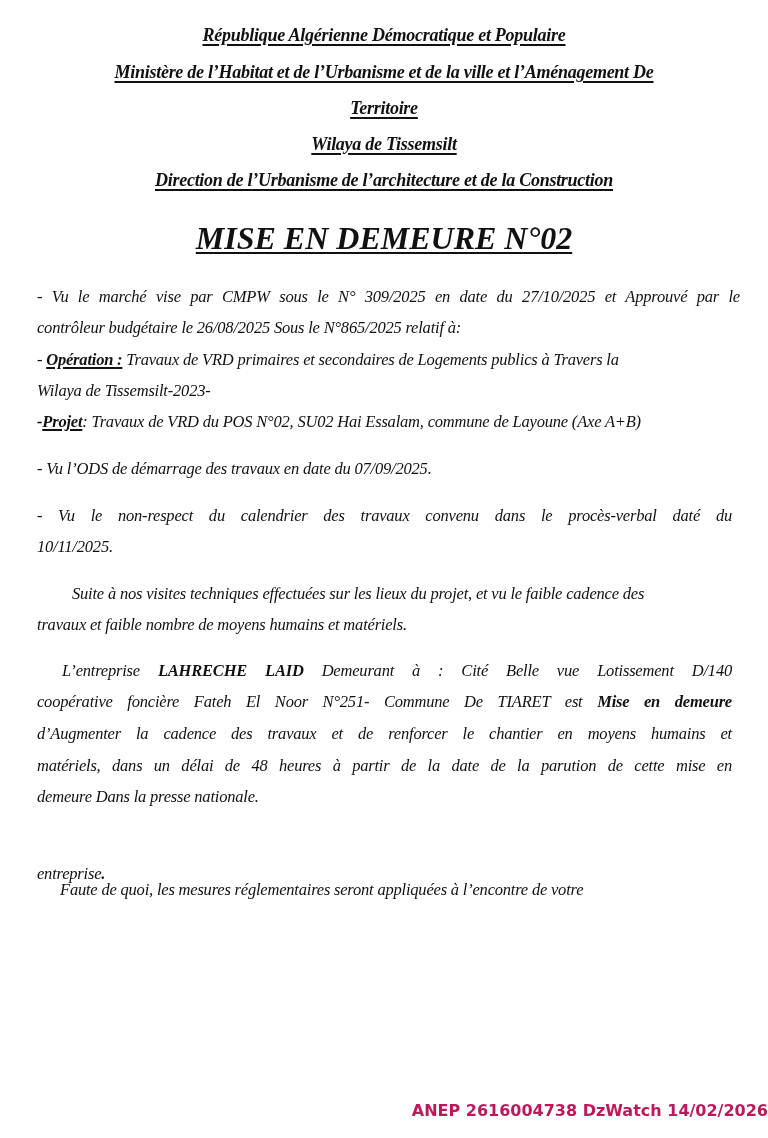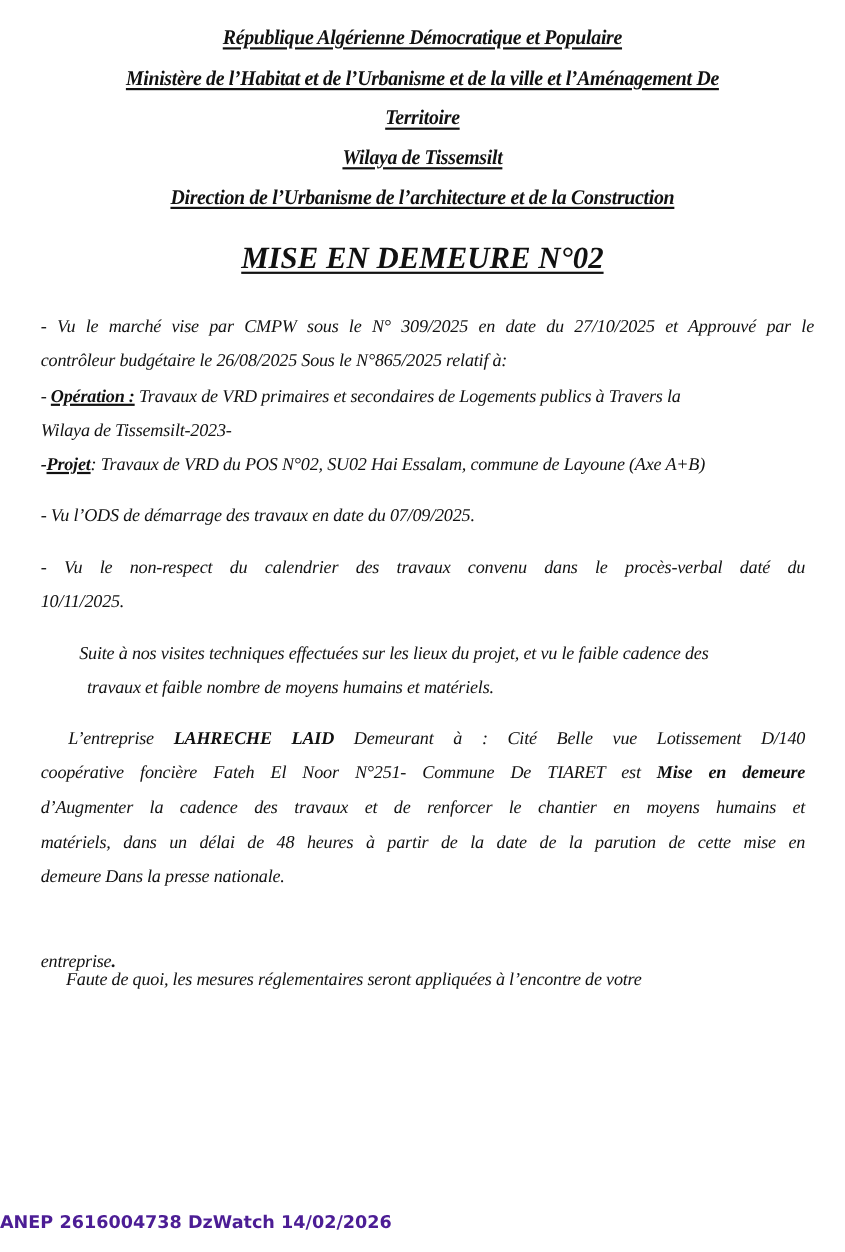--- a/index.html
+++ b/index.html
@@ -34,21 +34,21 @@
     .title {
       position: absolute;
       left: 0;
       width: 768px;
       text-align: center;
       font-weight: bold;
       font-style: italic;
       text-decoration: underline;
       text-decoration-thickness: 2px;
       text-underline-offset: 3px;
-      font-size: 28px;
+      font-size: 32px;
       white-space: nowrap;
     }
     .line {
       position: absolute;
       font-style: italic;
       font-size: 16.5px;
       white-space: nowrap;
       letter-spacing: -0.2px;
       text-align: center;
     }
@@ -56,25 +56,25 @@
       text-align: justify;
       text-align-last: justify;
     }
     .b { font-weight: bold; }
     .bu { font-weight: bold; text-decoration: underline; text-decoration-thickness: 1.5px; text-underline-offset: 2px; }
     .footer {
       position: absolute;
       left: 0;
       top: 1101px;
       width: 768px;
-      text-align: left;
+      text-align: right;
       font-family: "DejaVu Sans", "Liberation Sans", sans-serif;
       font-weight: bold;
       font-size: 16px;
-      color: #4c1d95;
+      color: #be185d;
       white-space: nowrap;
     }
   </style>
 </head>
 <body>
 
 <div class="header-line" style="top:24px;">République Algérienne Démocratique et Populaire</div>
 <div class="header-line" style="top:61px;">Ministère de l’Habitat et de l’Urbanisme et de la ville et l’Aménagement De</div>
 <div class="header-line" style="top:97px;">Territoire</div>
 <div class="header-line" style="top:133px;">Wilaya de Tissemsilt</div>
@@ -93,21 +93,21 @@
 <div class="line" style="left:37px; top:412px;">
   <span class="b">-</span><span class="bu">Projet</span><span>: Travaux de VRD du POS N°02, SU02 Hai Essalam, commune de Layoune (Axe A+B)</span>
 </div>
 
 <div class="line" style="left:37px; top:459px;">- Vu l’ODS de démarrage  des travaux en date du 07/09/2025.</div>
 
 <div class="line justify" style="left:37px; width:695px; top:506px;">- Vu le non-respect du calendrier des travaux convenu dans le procès-verbal daté du</div>
 <div class="line" style="left:37px; top:537px;">10/11/2025.</div>
 
 <div class="line" style="left:72px; top:584px;">Suite à nos visites techniques effectuées sur les lieux du projet, et  vu le faible cadence des</div>
-<div class="line" style="left:37px; top:615px;margin-left:42px;">travaux  et faible nombre de moyens humains et matériels.</div>
+<div class="line" style="left:37px; top:615px;">travaux  et faible nombre de moyens humains et matériels.</div>
 
 <div class="line justify" style="left:62px; width:670px; top:661px;">
   <span>L’entreprise </span><span class="b">LAHRECHE LAID</span><span> Demeurant à : Cité Belle vue Lotissement D/140</span>
 </div>
 <div class="line justify" style="left:37px; width:695px; top:692px;">
   <span>coopérative foncière  Fateh El Noor N°251- Commune De TIARET est </span><span class="b">Mise en demeure</span>
 </div>
 <div class="line justify" style="left:37px; width:695px; top:724px;">d’Augmenter la cadence des travaux et de renforcer le chantier en moyens humains et</div>
 <div class="line justify" style="left:37px; width:695px; top:756px;">matériels, dans un délai de  48 heures  à partir de la date de la parution de cette mise en</div>
 <div class="line" style="left:37px; top:787px;">demeure  Dans la presse nationale.</div>

